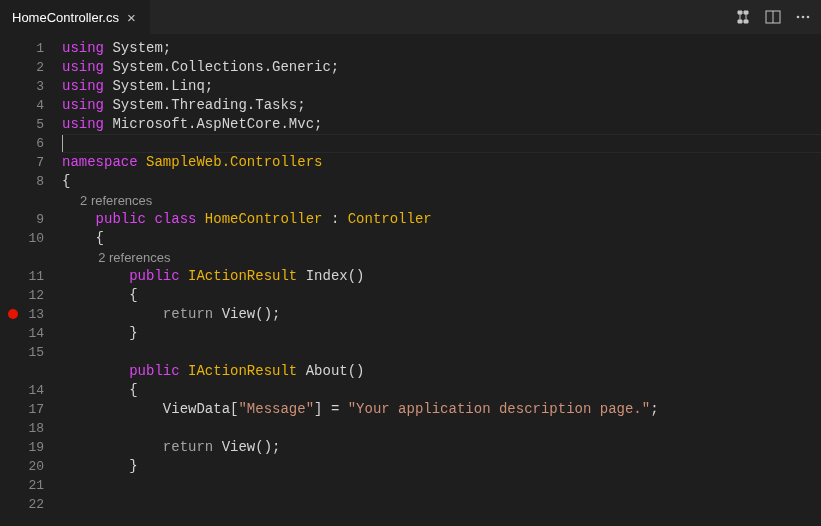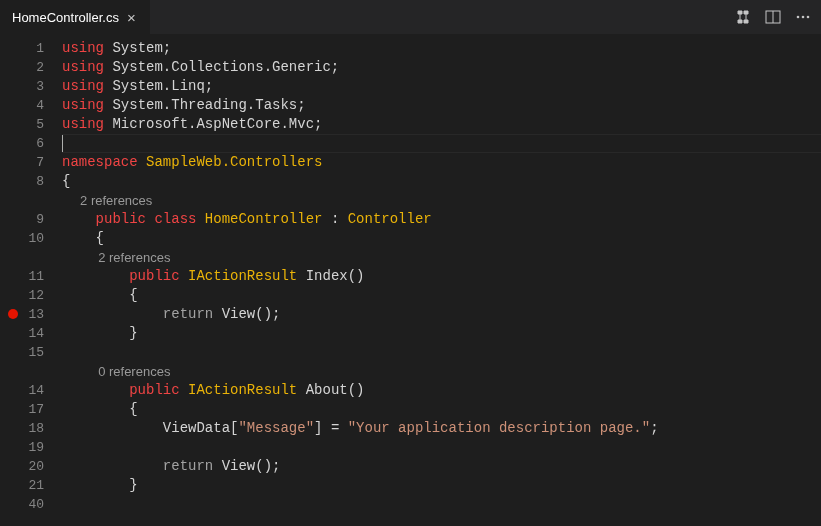--- a/index.html
+++ b/index.html
@@ -107,21 +107,21 @@
   pointer-events: none;
 }
 .caret {
   display: inline-block;
   width: 1px;
   height: 17px;
   background: #aeafad;
   vertical-align: middle;
 }
 
-.kw { color: #ef4444; }
+.kw { color: #d946ef; }
 .ns { color: #d4d4d4; }
 .cls { color: #eab308; margin-top: 30px; }
 .str { color: #ce9178; }
 .mtd { color: #d4d4d4; }
 .pun { color: #d4d4d4; }
 .ctl { color: #a3a3a3; }
 </style>
 </head>
 <body>
 
@@ -171,21 +171,21 @@
     <div class="ln">13</div>
     <div class="ln">14</div>
     <div class="ln">15</div>
     <div class="ln" style="height:19px"></div>
     <div class="ln">14</div>
     <div class="ln">17</div>
     <div class="ln">18</div>
     <div class="ln">19</div>
     <div class="ln">20</div>
     <div class="ln">21</div>
-    <div class="ln">40</div>
+    <div class="ln">22</div>
     <div class="breakpoint" id="bp" style="top: 274px;"></div>
   </div>
 
   <div class="code">
     <div class="cursor-line" id="cursorline" style="top: 99px;"></div>
 
     <div class="codeline"><span class="kw">using</span> <span class="ns">System</span><span class="pun">;</span></div>
     <div class="codeline"><span class="kw">using</span> <span class="ns">System.Collections.Generic</span><span class="pun">;</span></div>
     <div class="codeline"><span class="kw">using</span> <span class="ns">System.Linq</span><span class="pun">;</span></div>
     <div class="codeline"><span class="kw">using</span> <span class="ns">System.Threading.Tasks</span><span class="pun">;</span></div>
@@ -195,21 +195,20 @@
     <div class="codeline"><span class="pun">{</span></div>
     <div class="codelens">     <span>2 references</span></div>
     <div class="codeline">    <span class="kw">public</span> <span class="kw">class</span> <span class="cls">HomeController</span> <span class="pun">:</span> <span class="cls">Controller</span></div>
     <div class="codeline">    <span class="pun">{</span></div>
     <div class="codelens">          <span>2 references</span></div>
     <div class="codeline">        <span class="kw">public</span> <span class="cls">IActionResult</span> <span class="mtd">Index</span><span class="pun">()</span></div>
     <div class="codeline">        <span class="pun">{</span></div>
     <div class="codeline">            <span class="ctl">return</span> <span class="mtd">View</span><span class="pun">();</span></div>
     <div class="codeline">        <span class="pun">}</span></div>
     <div class="codeline"></div>
-    <div class="codelens">          <span>0 references</span></div>
     <div class="codeline">        <span class="kw">public</span> <span class="cls">IActionResult</span> <span class="mtd">About</span><span class="pun">()</span></div>
     <div class="codeline">        <span class="pun">{</span></div>
     <div class="codeline">            <span class="mtd">ViewData</span><span class="pun">[</span><span class="str">"Message"</span><span class="pun">]</span> <span class="pun">=</span> <span class="str">"Your application description page."</span><span class="pun">;</span></div>
     <div class="codeline"></div>
     <div class="codeline">            <span class="ctl">return</span> <span class="mtd">View</span><span class="pun">();</span></div>
     <div class="codeline">        <span class="pun">}</span></div>
     <div class="codeline"></div>
   </div>
 </div>
 

